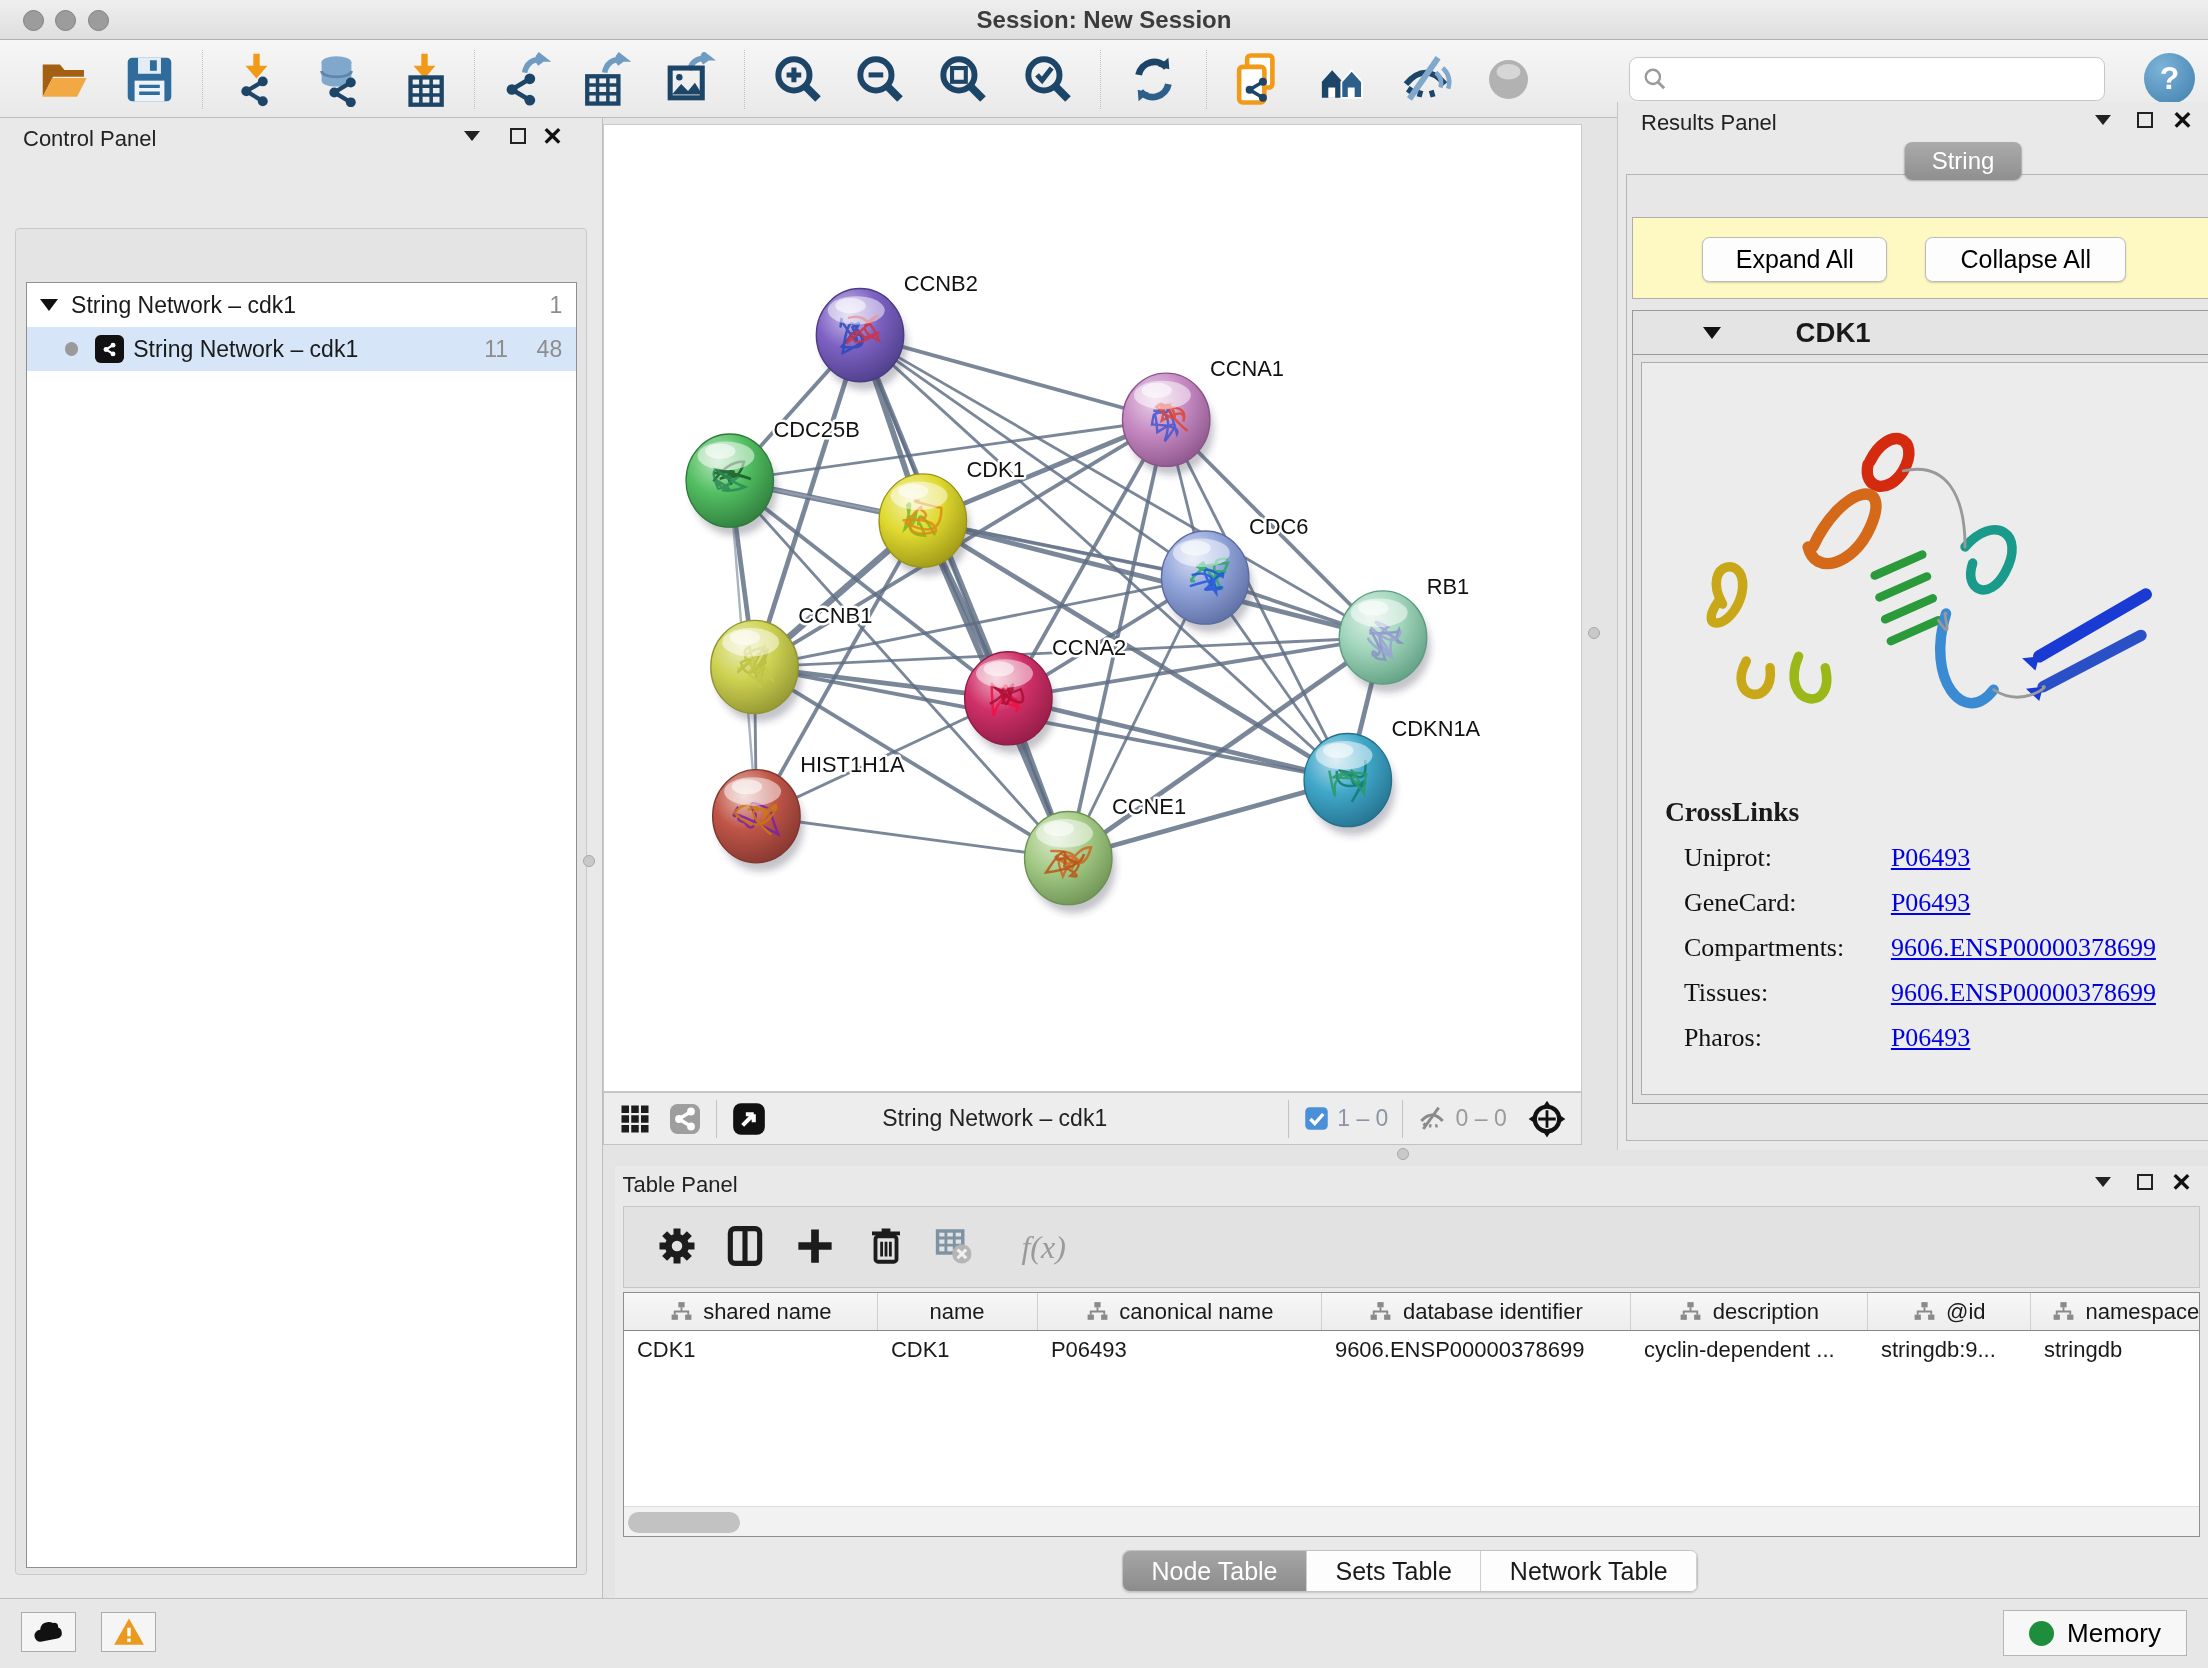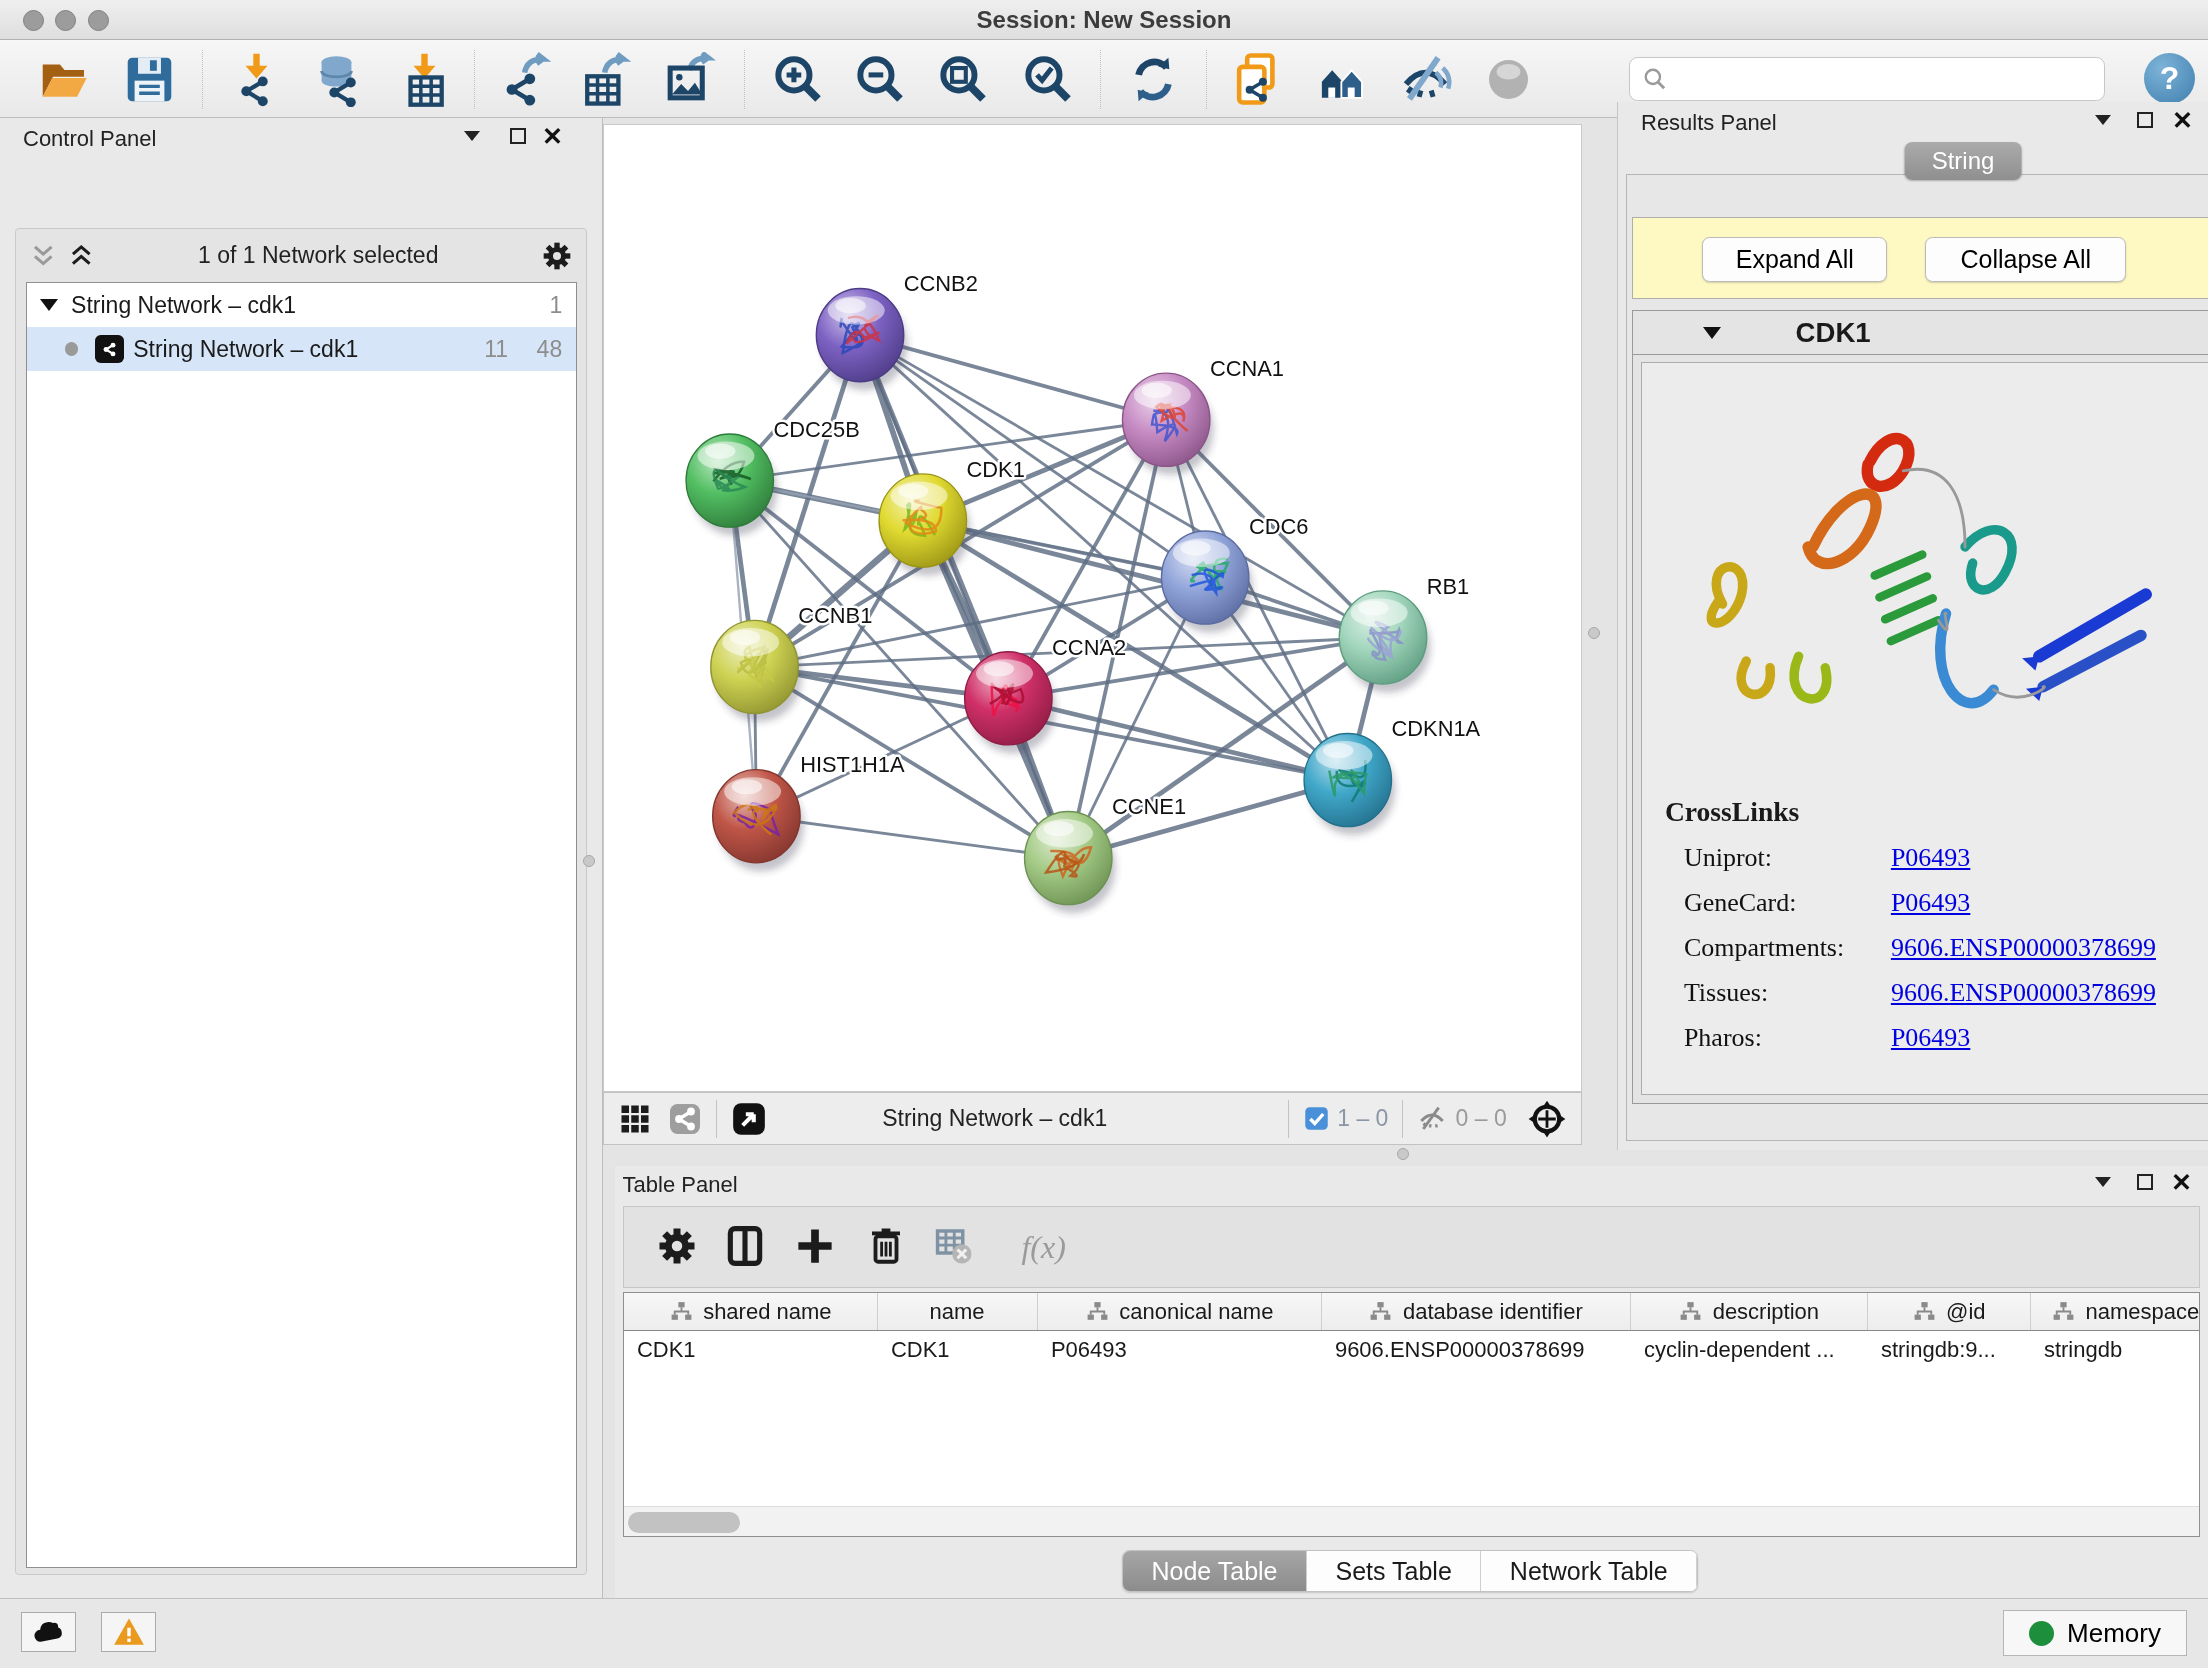--- a/index.html
+++ b/index.html
@@ -390,32 +390,20 @@
     </div>
   <div class="abs ph-ctl" style="left:510px;top:9.5px">
       <span class="sq"></span>
     </div>
   <div class="abs ph-ctl" style="left:542px;top:5.7px">
       <span class="x-glyph">✕</span>
     </div>
 
 
   <div class="cp-box">
-    <div class="cp-toolrow">
-      <svg width="28.5" height="28.5" viewBox="0 0 30 30">
-          <use href="#i-chevrons-down"></use>
-        </svg>
-      <svg width="28.5" height="28.5" style="margin-left:9.5px" viewBox="0 0 30 30">
-          <use href="#i-chevrons-up"></use>
-        </svg>
-      <span class="cp-count">1 of 1 Network selected</span>
-      <svg width="32" height="32" viewBox="0 0 34 34">
-          <use href="#i-gear-icon"></use>
-        </svg>
-    </div>
     <div class="net-list">
       <div class="tree-row">
         <span class="tri-exp"></span>
         <span>String Network – cdk1</span>
         <span class="tree-counts">
             <span>1</span>
           </span>
       </div>
       <div class="tree-row selected">
         <span style="width:25px"></span>

